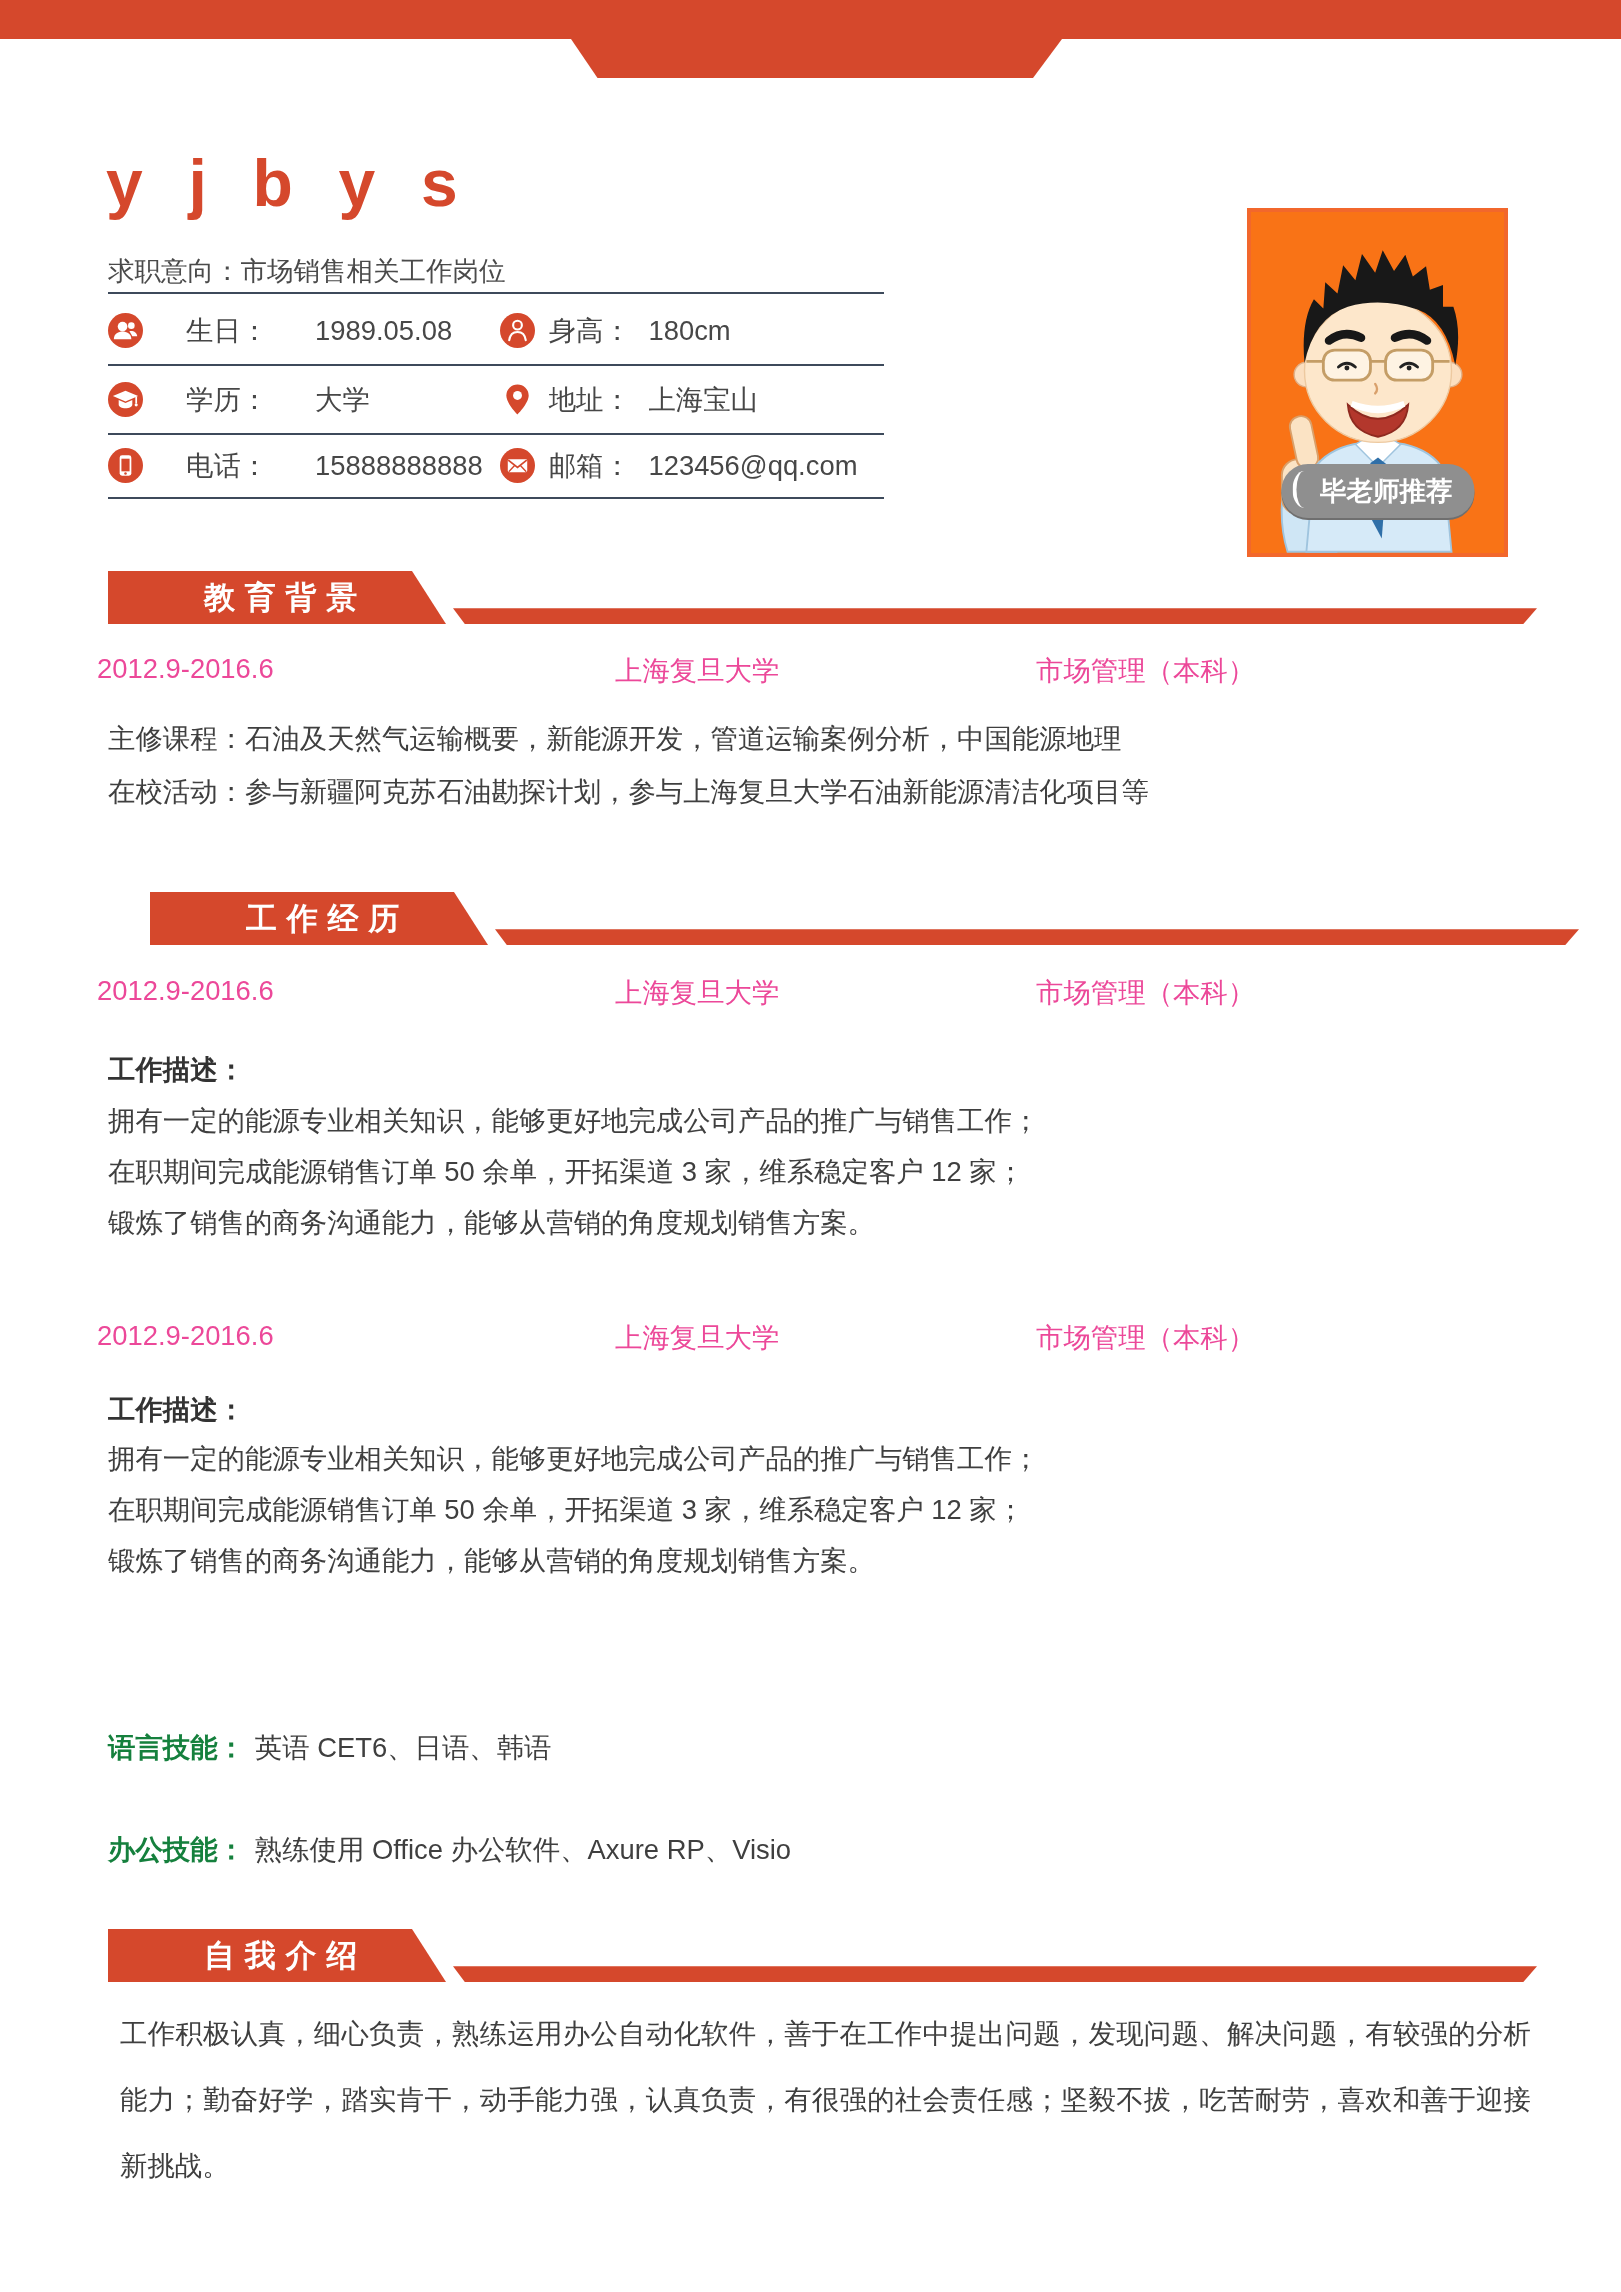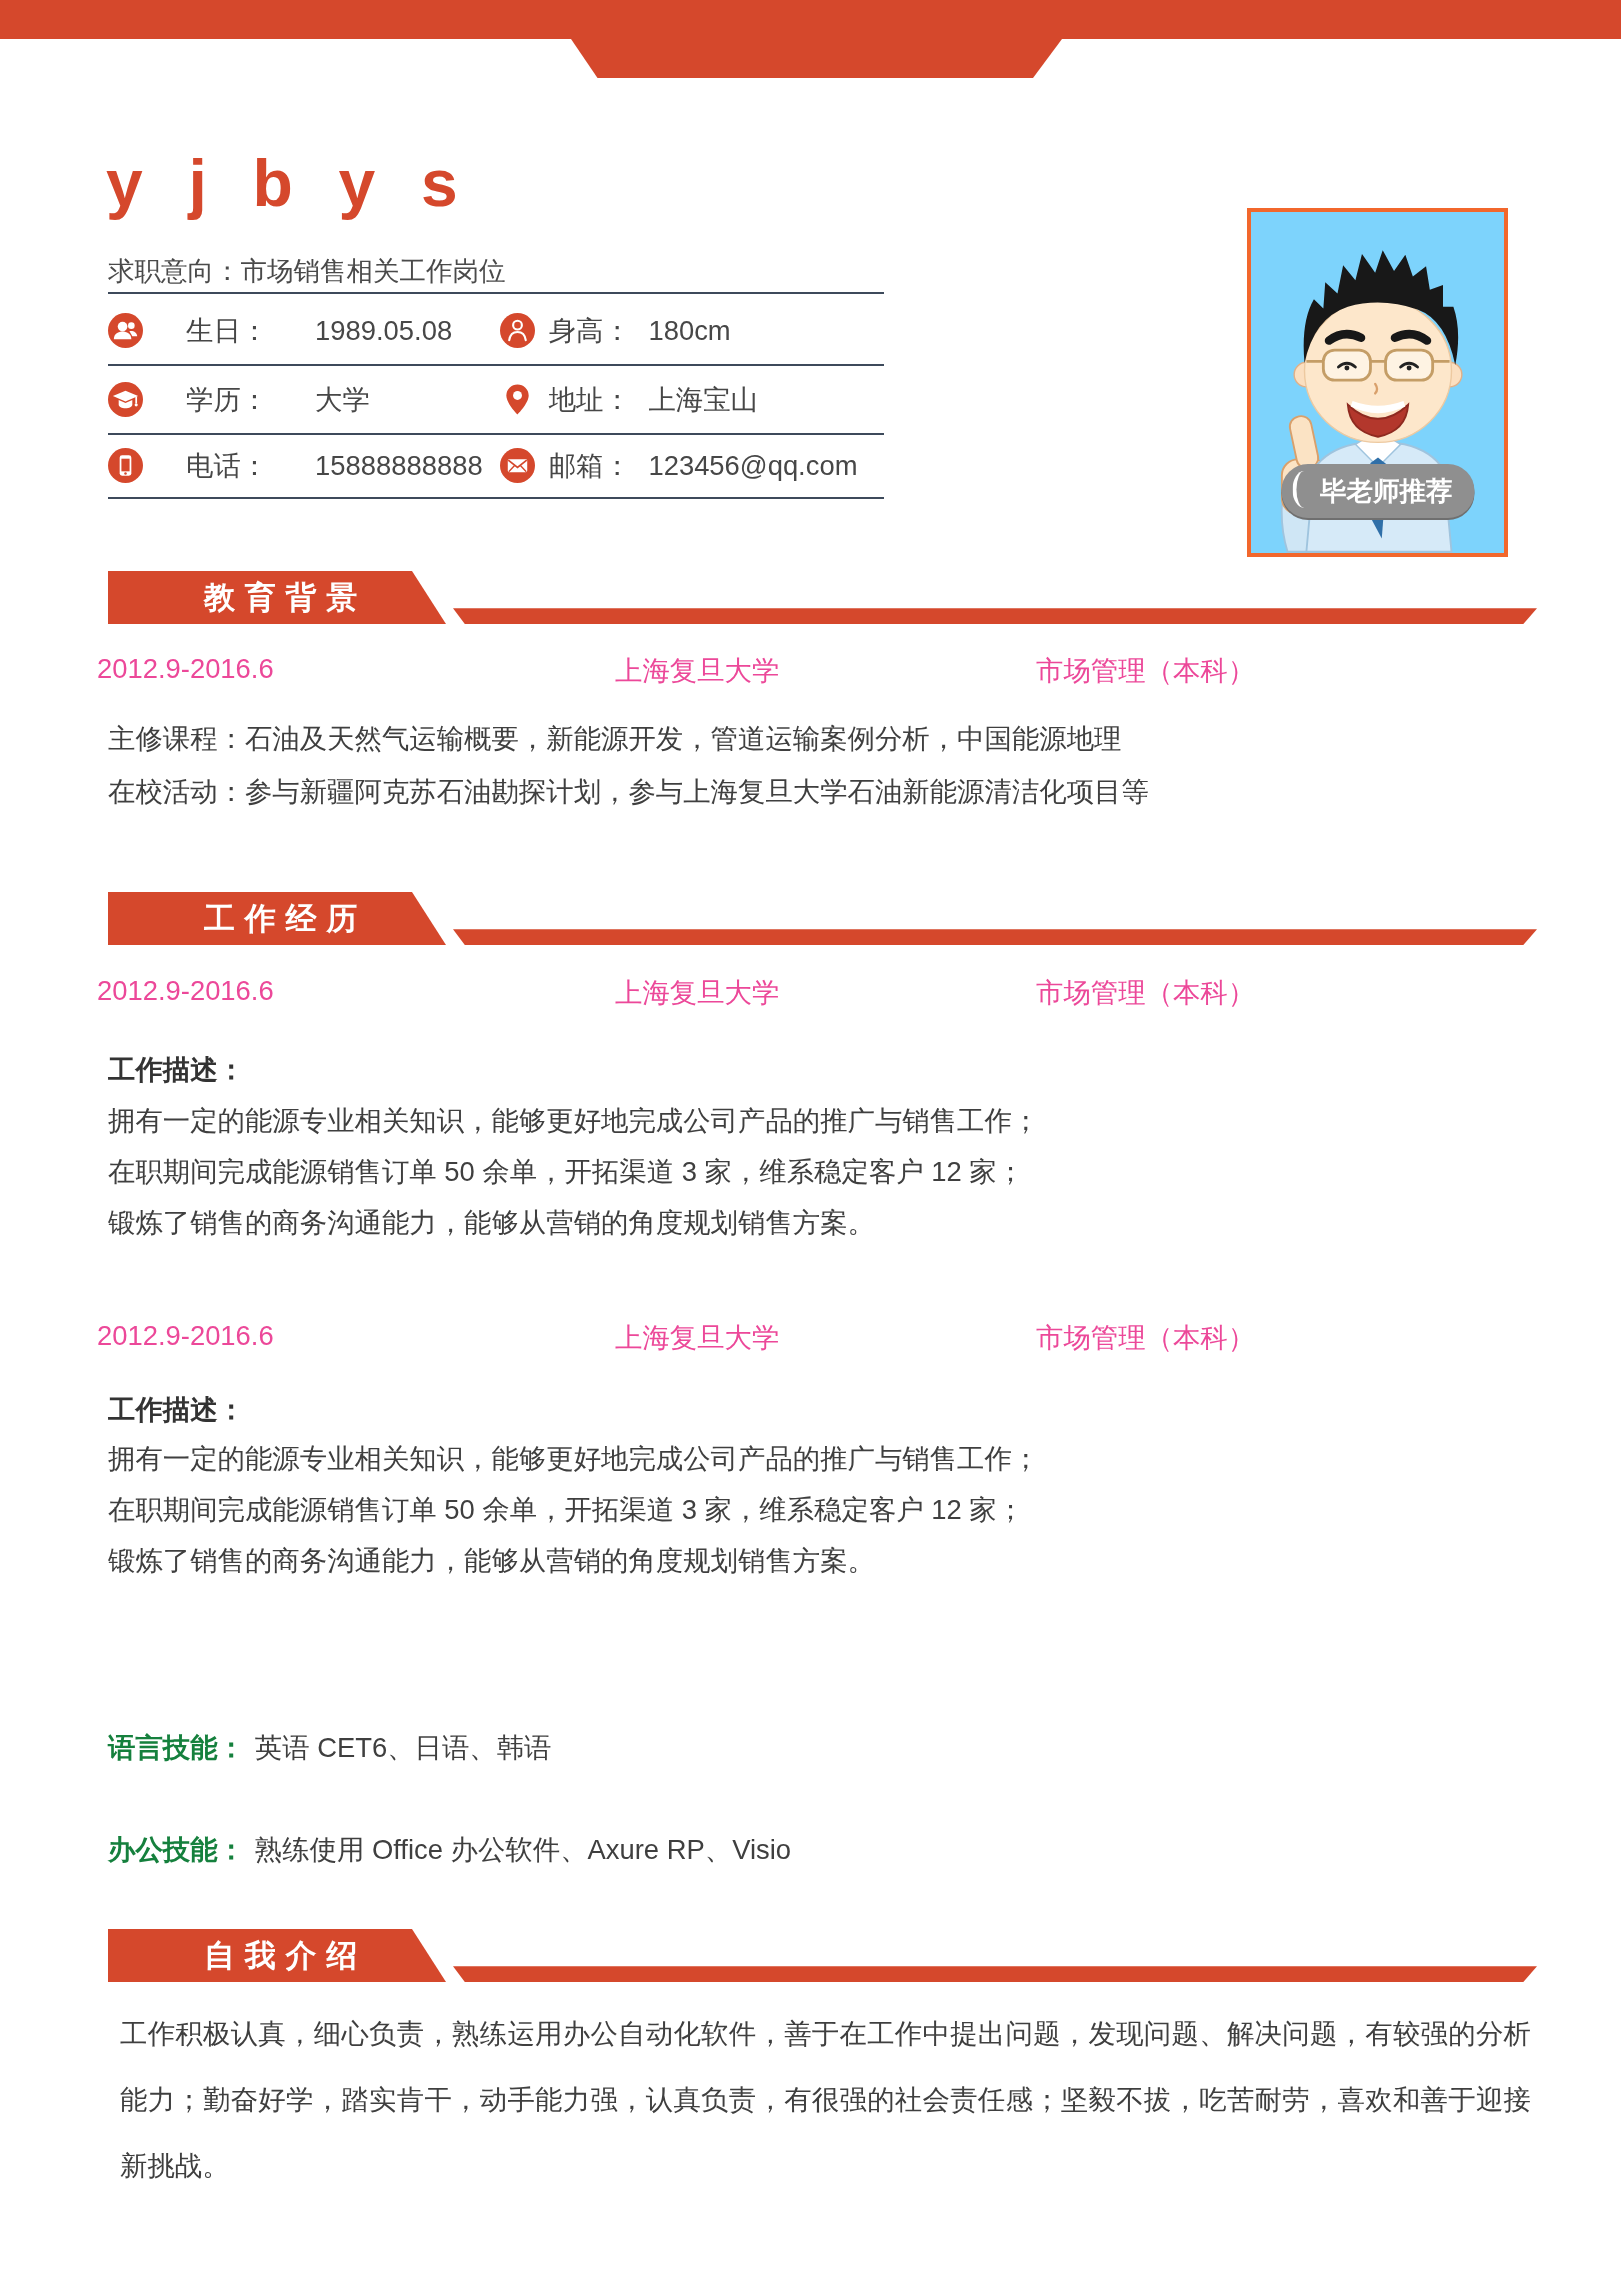--- a/index.html
+++ b/index.html
@@ -23,21 +23,21 @@
   
   .info-row{position:absolute;left:108px;width:776px;display:flex;align-items:center;
     border-bottom:2.9px solid var(--underline);}
   .cell{display:flex;align-items:center;gap:13.7px;font-size:27.4px;color:#474747;}
   .cell.c1{width:392px;gap:43px;}
   .ic{width:35px;height:35px;flex:0 0 35px;display:flex;align-items:center;justify-content:center;}
   .ic svg{display:block;}
   .lbl{white-space:nowrap;}
   .val{white-space:nowrap;margin-left:3.9px;}
   
-  .photo{position:absolute;left:1247px;top:208px;width:261px;height:349px;background:#7dd3fc;
+  .photo{position:absolute;left:1247px;top:208px;width:261px;height:349px;background:#f97316;
     border:4.9px solid var(--photo-border);}
   .photo svg.avatar{position:absolute;left:50%;bottom:0;transform:translateX(-50%);}
   .badge{position:absolute;left:50%;bottom:35px;transform:translateX(-50%);
     background:var(--badge);color:#fff;font-size:26.5px;font-weight:bold;white-space:nowrap;
     padding:8.8px 21.6px 8.8px 39px;border-radius:26.5px;box-shadow:0 2px 0 #6f6f6f;}
   .badge::before{content:"";position:absolute;left:11.8px;top:6.9px;width:19.6px;height:37px;
     border-left:4.9px solid #fff;border-radius:50%;}
   
   .sec{position:absolute;left:108px;width:1431px;height:53px;}
   .sec .banner{position:absolute;left:0;top:0;width:338px;height:53px;background:var(--accent);
@@ -201,21 +201,21 @@
     <div class="strip"></div>
   </div>
   <div class="row3" style="top:653px;">
     <div class="c-date">2012.9-2016.6</div>
     <div class="c-school">上海复旦大学</div>
     <div class="c-major">市场管理（本科）</div>
   </div>
   <div class="line" style="top:721px;">主修课程：石油及天然气运输概要，新能源开发，管道运输案例分析，中国能源地理</div>
   <div class="line" style="top:774px;">在校活动：参与新疆阿克苏石油勘探计划，参与上海复旦大学石油新能源清洁化项目等</div>
 
-  <div class="sec" style="top:892px;">
+  <div class="sec" style="top:892px;margin-left:42px;">
     <div class="banner">工作经历</div>
     <div class="strip"></div>
   </div>
 
   <div class="row3" style="top:975px;">
     <div class="c-date">2012.9-2016.6</div>
     <div class="c-school">上海复旦大学</div>
     <div class="c-major">市场管理（本科）</div>
   </div>
   <div class="line bold-line" style="top:1052px;">工作描述：</div>

